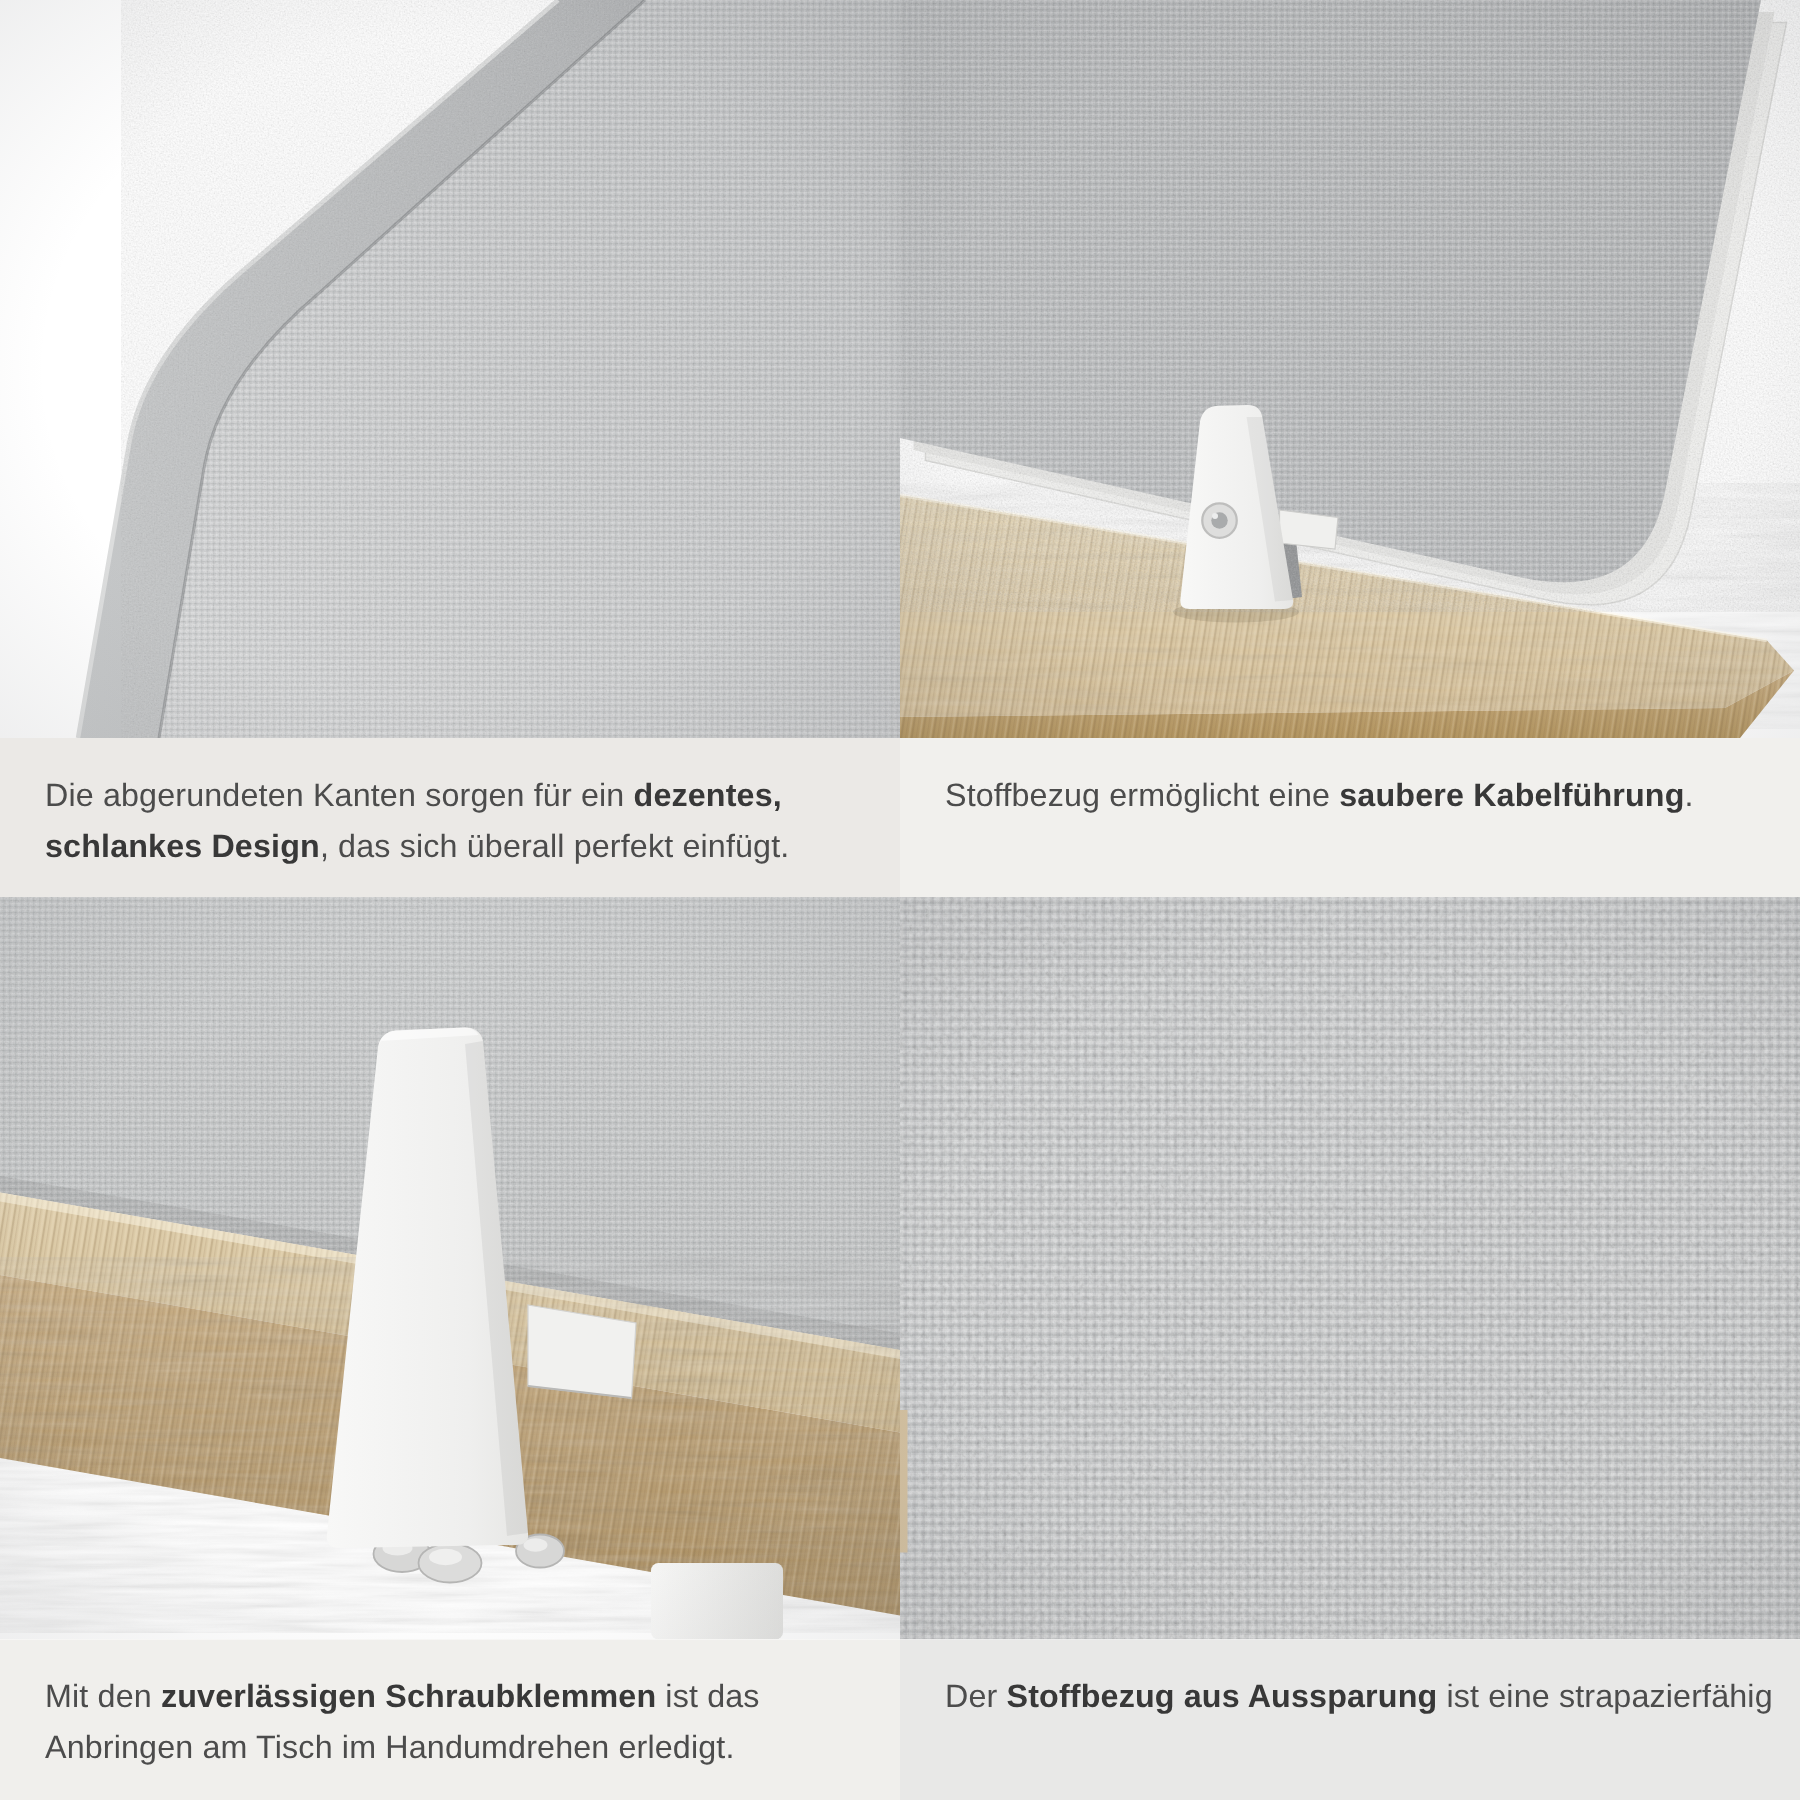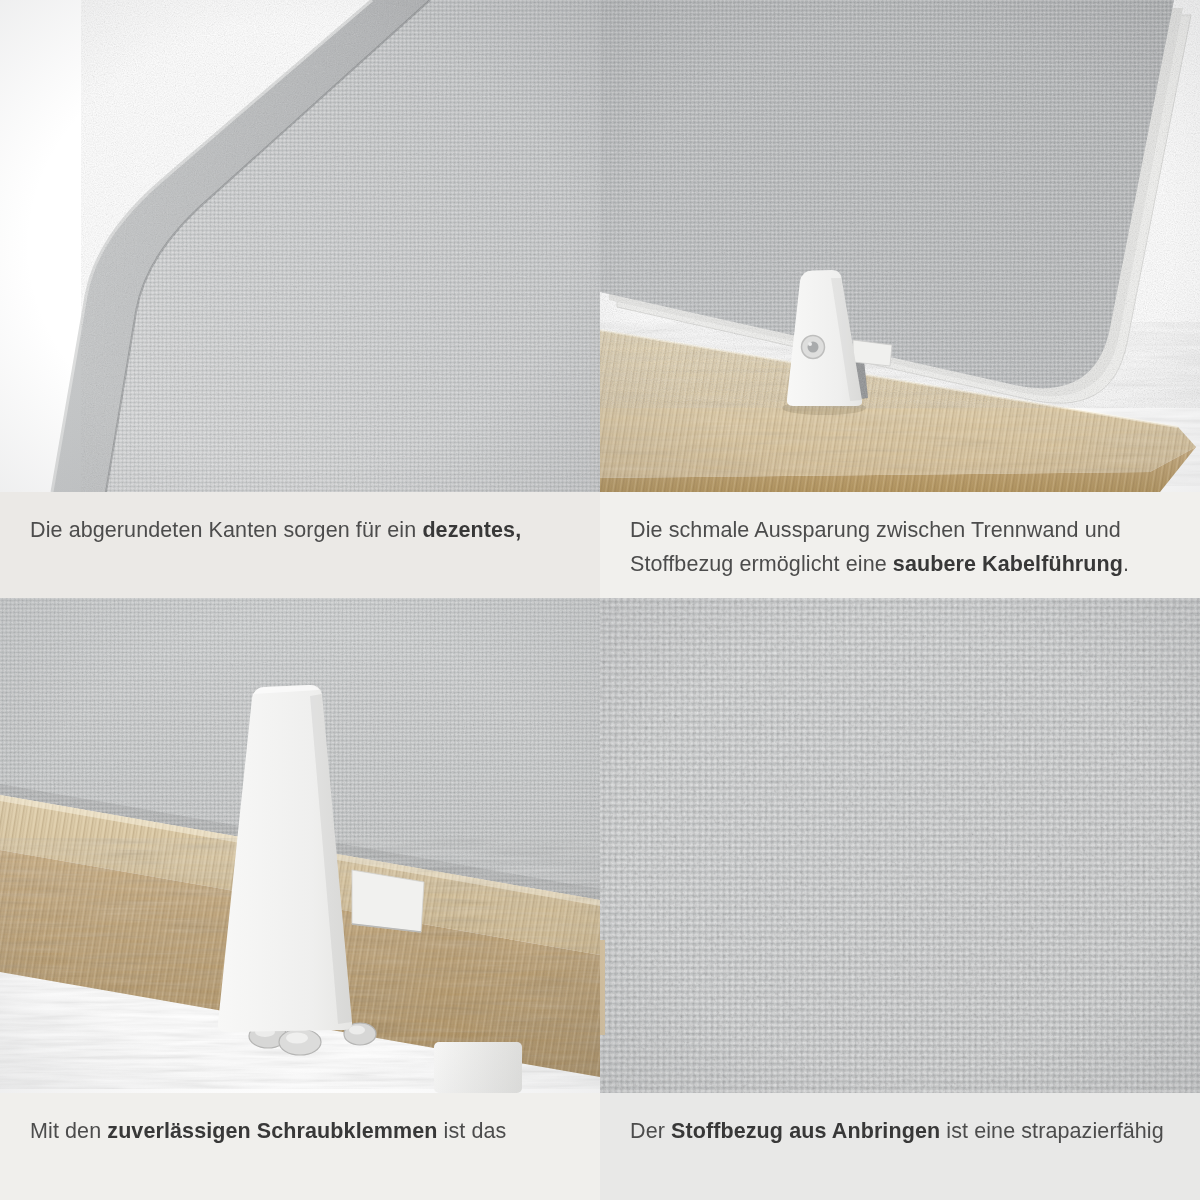--- a/index.html
+++ b/index.html
@@ -151,23 +151,23 @@
         <circle cx="213" cy="347" r="5.5" fill="#a9abac"></circle>
         <circle cx="210" cy="344" r="2" fill="#eceded"></circle>
       </g>
       <rect width="600" height="492" fill="url(#vignette)"></rect>
     </svg>
   </div>
 
   <div class="band" id="band1">
     <div class="caption">
       <p><span>Die abgerundeten Kanten sorgen für ein </span><span class="b">dezentes,</span></p>
-    </div>
-    <div class="caption">
-      <p><span>Die schmale Aussparung zwischen Trennwand und</span></p>
+      <p><span class="b">schlankes Design</span><span>, das sich überall perfekt einfügt.</span></p>
+    </div>
+    <div class="caption">
       <p><span>Stoffbezug ermöglicht eine </span><span class="b">saubere Kabelführung</span><span>.</span></p>
     </div>
   </div>
 
   <div class="quad" id="q3">
     <svg width="600" height="495" viewBox="0 0 600 495">
       <g>
         <path d="M0,0 L600,0 L600,302 L0,197 Z" fill="url(#fabQ3)"></path>
         <path d="M0,0 L600,0 L600,302 L0,197 Z" fill="url(#weave)"></path>
         <path d="M0,0 L600,0 L600,302 L0,197 Z" filter="url(#grainFine)" opacity="0.32"></path>
@@ -206,19 +206,20 @@
       <rect width="600" height="495" filter="url(#grainCoarse)" opacity="0.45"></rect>
       <rect width="600" height="495" filter="url(#grainFine)" opacity="0.18"></rect>
       <rect x="0" y="342" width="5" height="95" fill="#d3c09f"></rect>
       <rect width="600" height="495" fill="url(#vignette)"></rect>
     </svg>
   </div>
 
   <div class="band" id="band2">
     <div class="caption">
       <p><span>Mit den </span><span class="b">zuverlässigen Schraubklemmen</span><span> ist das</span></p>
-    </div>
-    <div class="caption">
-      <p><span>Der </span><span class="b">Stoffbezug aus Anbringen</span><span> ist eine strapazierfähig</span></p>
+      <p><span>Anbringen am Tisch im Handumdrehen erledigt.</span></p>
+    </div>
+    <div class="caption">
+      <p><span>Der </span><span class="b">Stoffbezug aus Aussparung</span><span> ist eine strapazierfähig</span></p>
     </div>
   </div>
 
 </div>
 
 </body></html>

